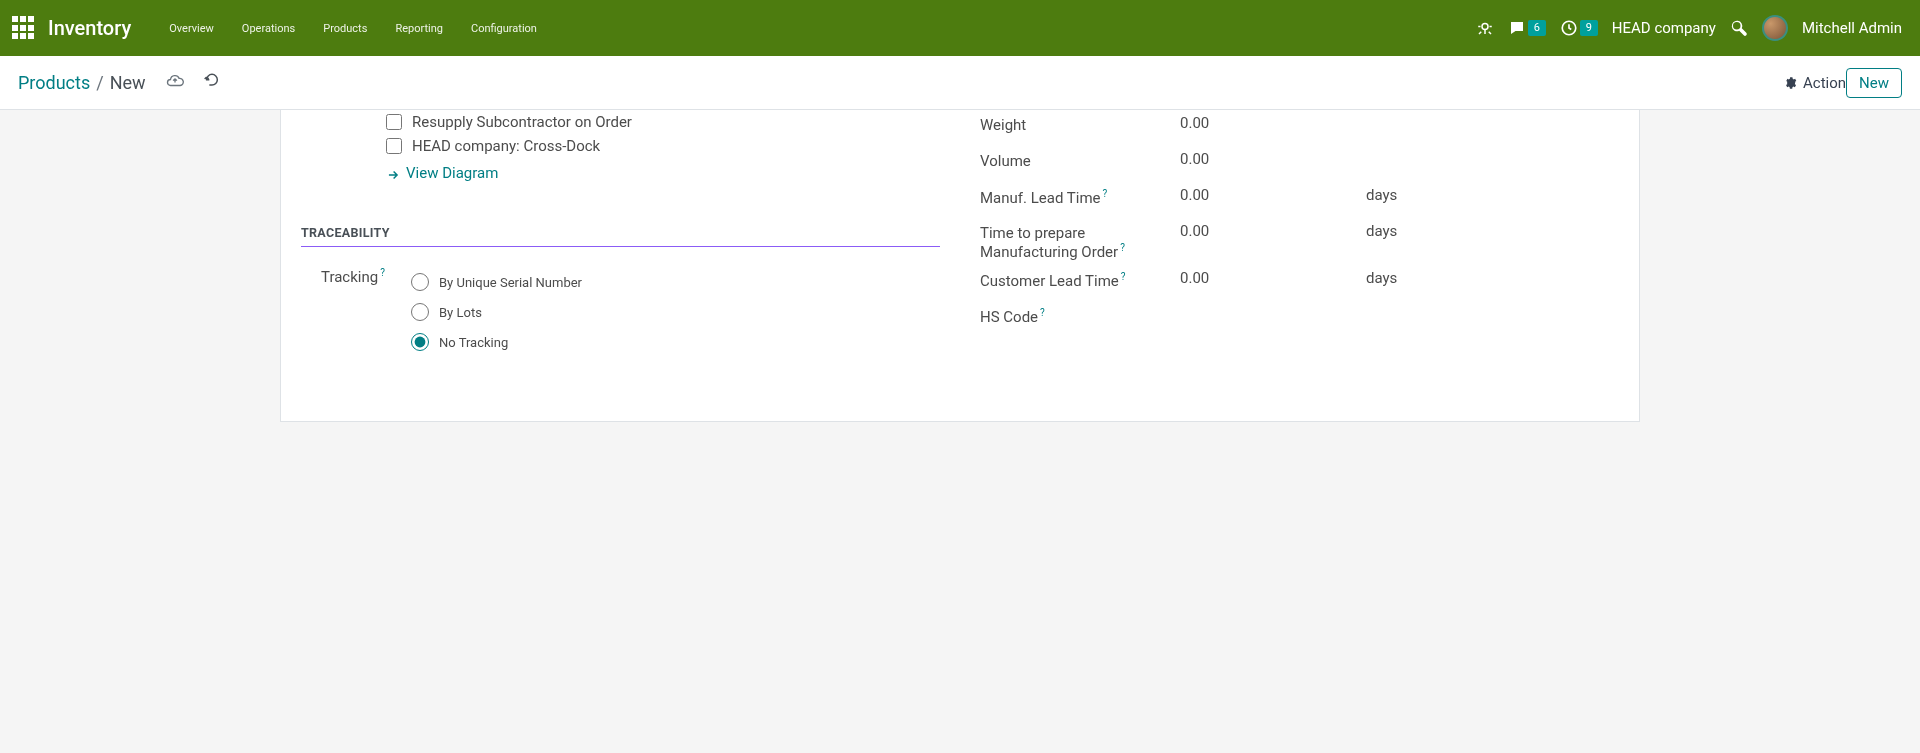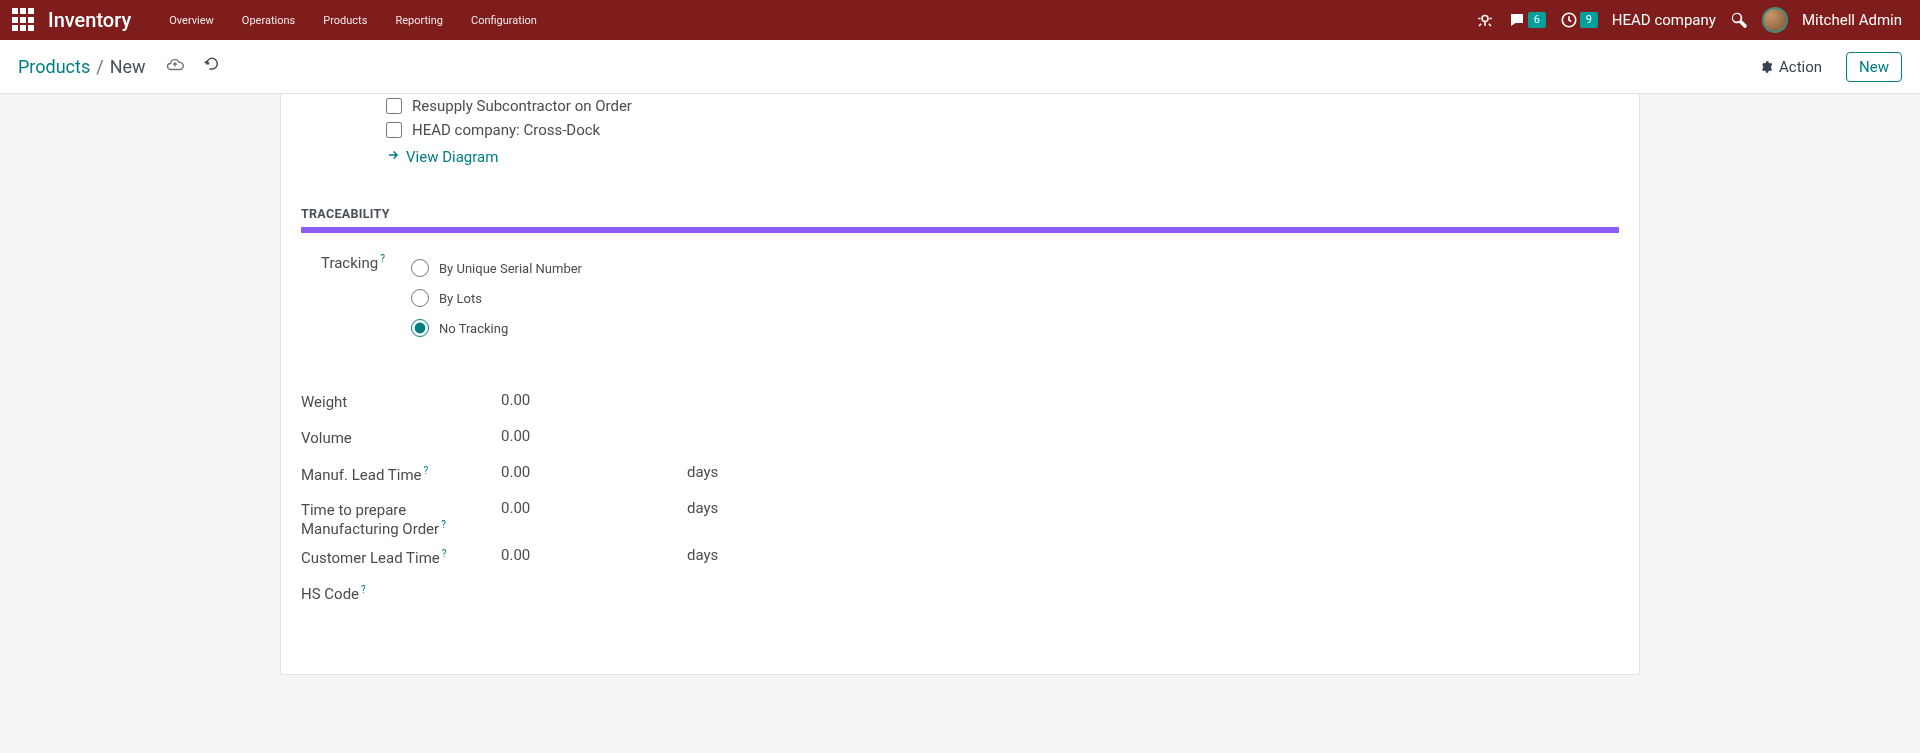--- a/index.html
+++ b/index.html
@@ -1,24 +1,24 @@
 <!DOCTYPE html>
 <html><head>
 <meta charset="utf-8">
 <style>
 * { margin: 0; padding: 0; box-sizing: border-box; font-family: -apple-system, BlinkMacSystemFont, "Segoe UI", Roboto, Helvetica, Arial, sans-serif; }
 body { background: #f5f5f5; font-size: 14px; color: #495057; }
 
 
 .topbar {
-  background: #7f1d1d;
+  background: #4d7c0f;
   color: #fff;
   display: flex;
   align-items: center;
-  height: 40px;
+  height: 56px;
   padding: 0 8px;
 }
 .apps-icon { width: 24px; height: 24px; display: flex; flex-wrap: wrap; gap: 2px; margin: 0 12px 0 4px; cursor: pointer; }
 .apps-icon span { width: 6px; height: 6px; background: #fff; display: block; }
 .app-name { font-size: 20px; font-weight: 500; margin-right: 24px; color: #fff; }
 .nav-item { font-size: 11px; color: rgba(255,255,255,0.9); padding: 0 14px; cursor: pointer; }
 .topbar-right { margin-left: auto; display: flex; align-items: center; gap: 14px; padding-right: 10px; }
 .topbar-icon { color: #fff; font-size: 16px; position: relative; cursor: pointer; display: flex; align-items: center; }
 .badge { background: #00A09D; color: #fff; font-size: 11px; padding: 0 5px; border-radius: 2px; margin-left: 2px; line-height: 16px; min-width: 18px; text-align: center; }
 .company-name { color: #fff; font-size: 15px; }
@@ -32,45 +32,45 @@
   display: flex;
   align-items: center;
   height: 54px;
   padding: 0 18px;
 }
 .breadcrumb { display: flex; align-items: center; gap: 6px; font-size: 18px; }
 .breadcrumb-link { color: #017E84; cursor: pointer; }
 .breadcrumb-sep { color: #6c757d; }
 .breadcrumb-current { color: #495057; }
 .bc-icon { color: #6c757d; font-size: 15px; margin-left: 14px; cursor: pointer; }
-.actionbar-right { margin-left: auto; display: flex; align-items: center; gap: 24px; }
+.actionbar-right { margin-left: auto; display: flex; align-items: center; gap: 0; }
 .action-btn { font-size: 15px; color: #374151; cursor: pointer; display: flex; align-items: center; gap: 6px; }
 .btn-new { border: 1px solid #017E84; color: #017E84; padding: 5px 12px; border-radius: 4px; font-size: 15px; cursor: pointer; }
 
 
 .wrapper { display: flex; justify-content: center; padding: 0 60px; }
 .sheet { background: #fff; width: 100%; max-width: 1360px; border: 1px solid #dee2e6; border-top: none; padding: 0 20px 60px; }
-.columns { display: flex; gap: 40px; flex-direction: column; }
+.columns { display: flex; gap: 40px; }
 .col { flex: 1; }
 
 
 .field-row { display: flex; align-items: flex-start; padding: 4px 0; min-height: 36px; }
 .field-label { width: 200px; flex-shrink: 0; color: #4c4c4c; font-size: 15px; padding-top: 2px; }
 .field-value { flex: 1; color: #4c4c4c; font-size: 15px; }
 .help-q { color: #017E84; font-size: 10px; vertical-align: super; margin-left: 2px; cursor: pointer; }
 .unit { font-size: 15px; color: #4c4c4c; }
 
 .route-row { display: flex; align-items: center; gap: 10px; padding: 3px 0 3px 0; }
 .route-row input[type=checkbox] { width: 16px; height: 16px; cursor: pointer; }
 .route-label { font-size: 15px; color: #4c4c4c; }
-.view-diagram { color: #017E84; font-size: 15px; cursor: pointer; display: inline-flex; align-items: flex-start; gap: 6px; margin-top: 6px; }
+.view-diagram { color: #017E84; font-size: 15px; cursor: pointer; display: inline-flex; align-items: flex-end; gap: 6px; margin-top: 6px; }
 
 .routes-container { padding-left: 85px; }
 
-.section-title { text-transform: uppercase; color: #495057; font-weight: 700; font-size: 12.5px; letter-spacing: 0.3px; margin-top: 40px; padding-bottom: 6px; border-bottom: 6px solid #8b5cf6; }
+.section-title { text-transform: uppercase; color: #495057; font-weight: 700; font-size: 12.5px; letter-spacing: 0.3px; margin-top: 40px; padding-bottom: 6px; border-bottom: 1px solid #8b5cf6; }
 
 .radio-group { padding-top: 2px; }
 .radio-row { display: flex; align-items: center; gap: 10px; padding: 6px 0; }
 .radio-row input[type=radio] { width: 18px; height: 18px; accent-color: #017E84; cursor: pointer; }
 .radio-label { font-size: 13px; color: #4c4c4c; }
 
 .value-flex { display: flex; align-items: center; width: 100%; }
 .value-num { width: 186px; }
 
 

